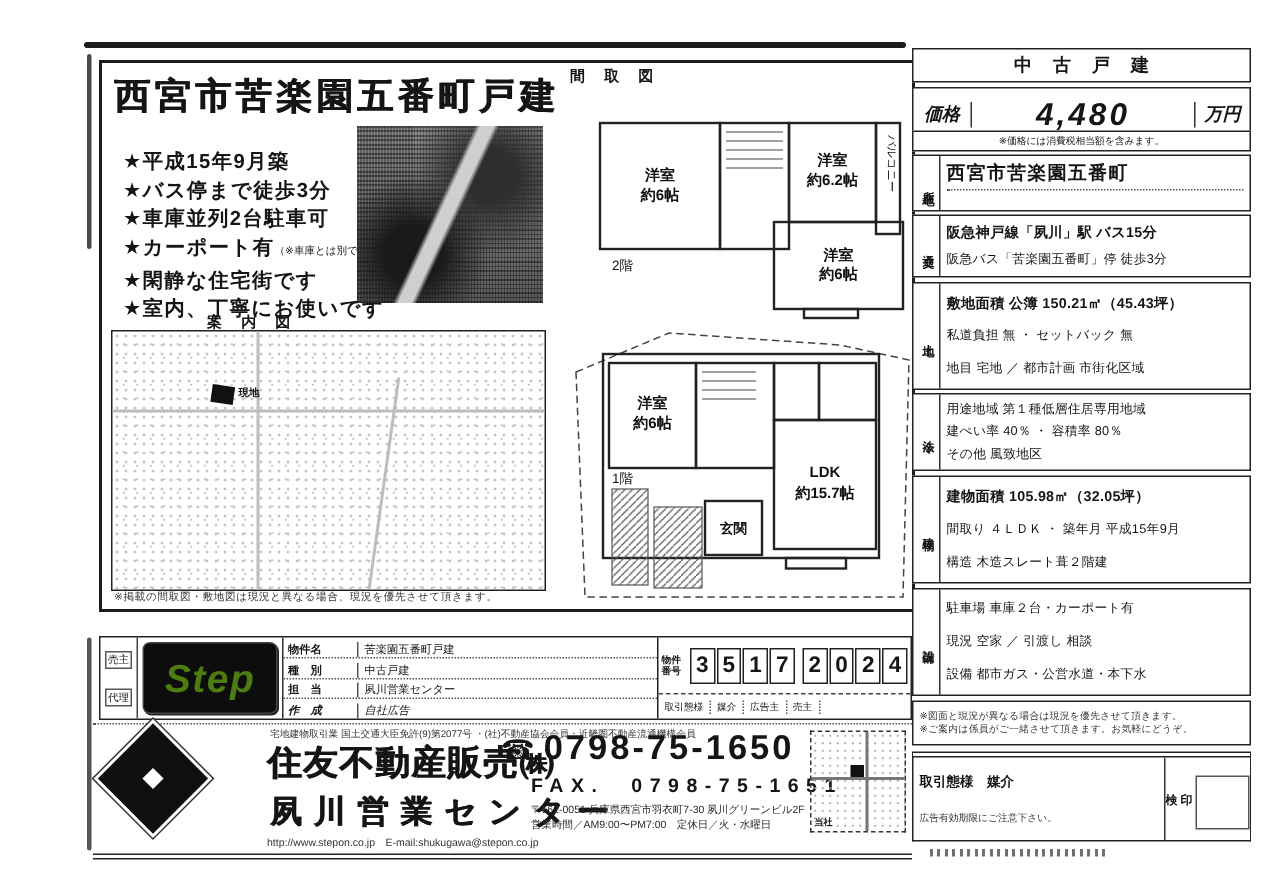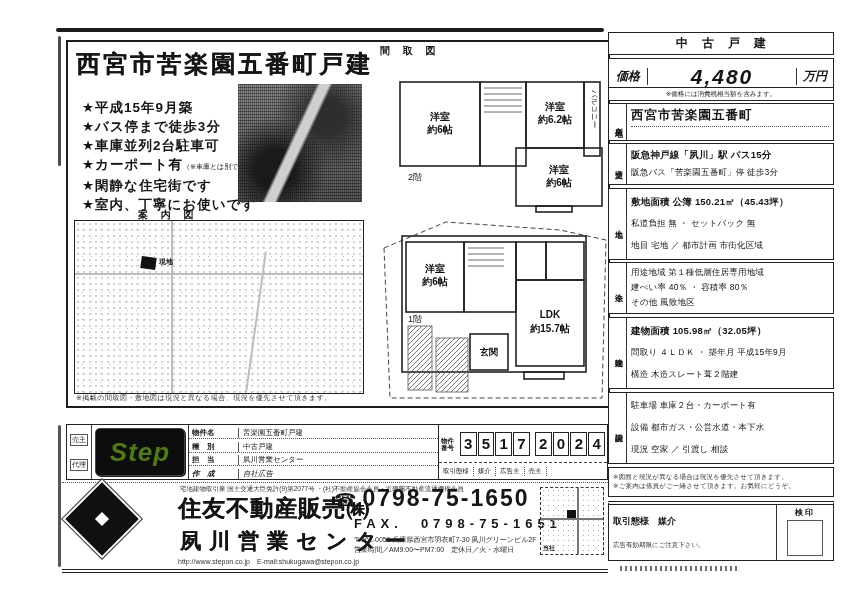--- a/index.html
+++ b/index.html
@@ -93,21 +93,21 @@
   .bldgbox{top:285px;height:72px;}
   .facbox{top:360px;height:72px;}
   .srow{font-size:8.5px;white-space:nowrap;letter-spacing:.2px;}
   .srow.big{font-size:9.5px;font-weight:700;}
   .notesbox{top:435px;height:30px;flex-direction:column;justify-content:center;padding:2px 4px;border-width:1px;}
   .notesbox .srow{font-size:6.5px;color:#333;}
   .modebox{top:469px;height:60px;border-top:4px double #222;align-items:stretch;}
   .mode-left{flex:1;padding:4px;display:flex;flex-direction:column;justify-content:space-around;}
   .mode-row{font-size:9px;font-weight:700;}
   .mode-note{font-size:6.5px;color:#333;}
-  .stampcol{width:56px;border-left:1px solid #333;display:flex;flex-direction:column;align-items:center;justify-content:flex-start;padding-top:2px;}
+  .stampcol{width:56px;border-left:1px solid #333;display:flex;align-items:center;justify-content:flex-start;padding-top:2px;}
   .stampcol .cap{font-size:8px;font-weight:700;letter-spacing:2px;}
   .stampcol .box{width:34px;height:34px;border:1px solid #555;margin-top:2px;}
 </style>
 </head>
 <body>
 
 <div class="sheet">
 
   <div class="abs bar" style="left:56px;top:28px;width:548px;height:4px;"></div>
   <div class="abs bar" style="left:58px;top:36px;width:3px;height:130px;opacity:.8;"></div>
@@ -333,22 +333,22 @@
         <div class="srow">構造 木造スレート葺２階建</div>
       </div>
     </div>
 
     <div class="sbox facbox lblbox">
       <div class="lblcol">
           <span class="vt">設備</span>
         </div>
       <div class="content-col">
         <div class="srow">駐車場 車庫２台・カーポート有</div>
+        <div class="srow">現況 空家 ／ 引渡し 相談</div>
         <div class="srow">設備 都市ガス・公営水道・本下水</div>
-        <div class="srow">現況 空家 ／ 引渡し 相談</div>
       </div>
     </div>
 
     <div class="sbox notesbox">
       <div class="srow">※図面と現況が異なる場合は現況を優先させて頂きます。</div>
       <div class="srow">※ご案内は係員がご一緒させて頂きます。お気軽にどうぞ。</div>
     </div>
 
     <div class="sbox modebox">
       <div class="mode-left">

